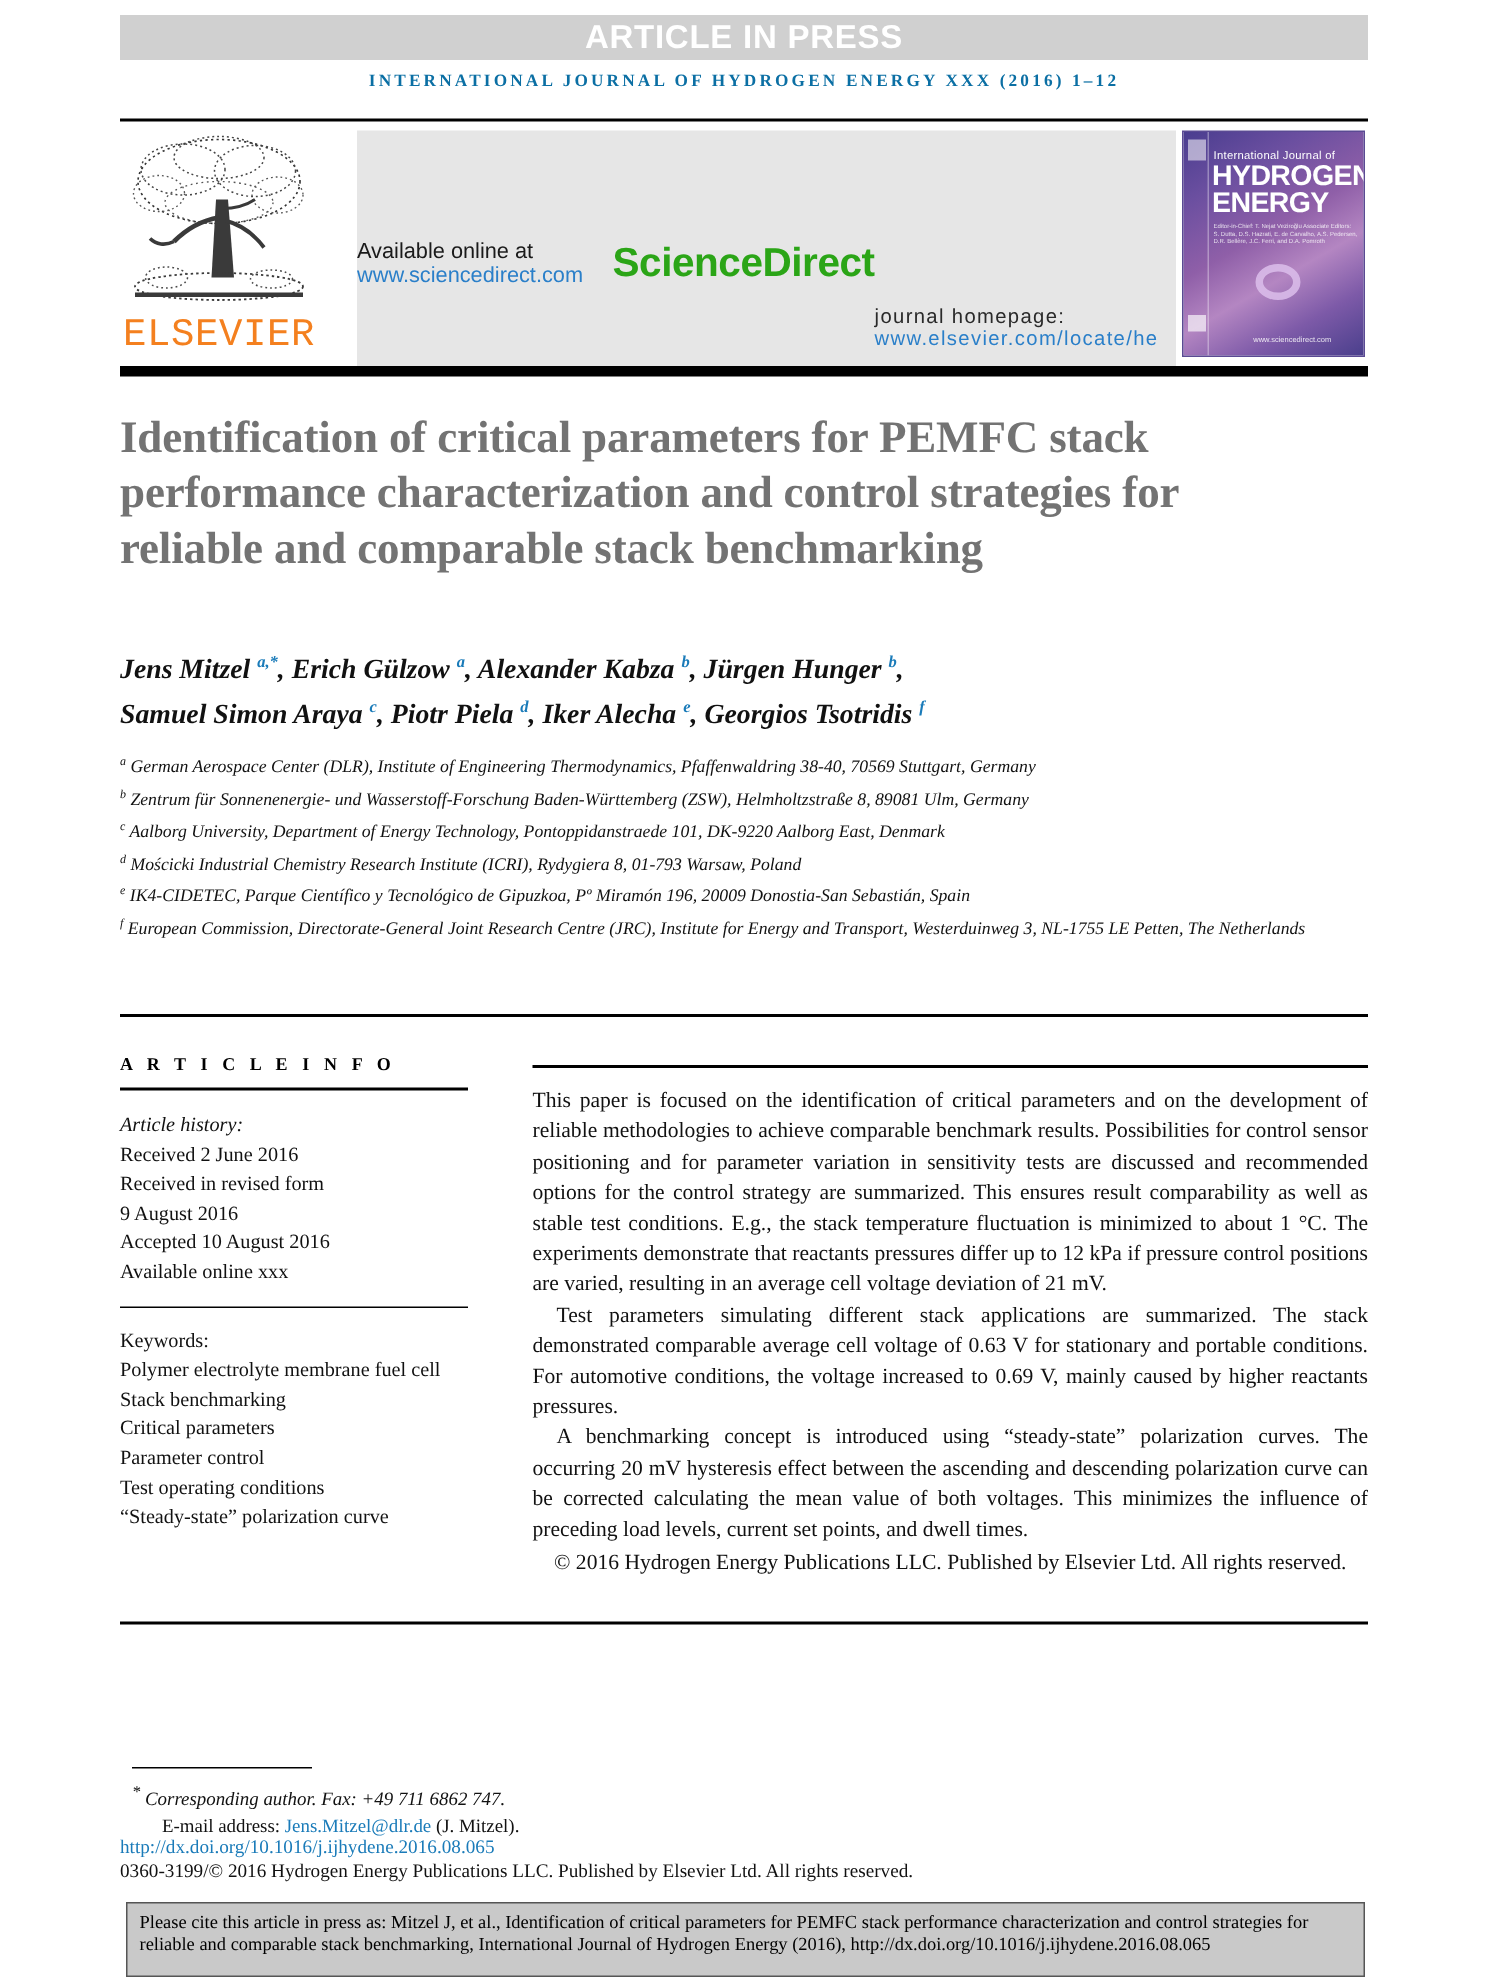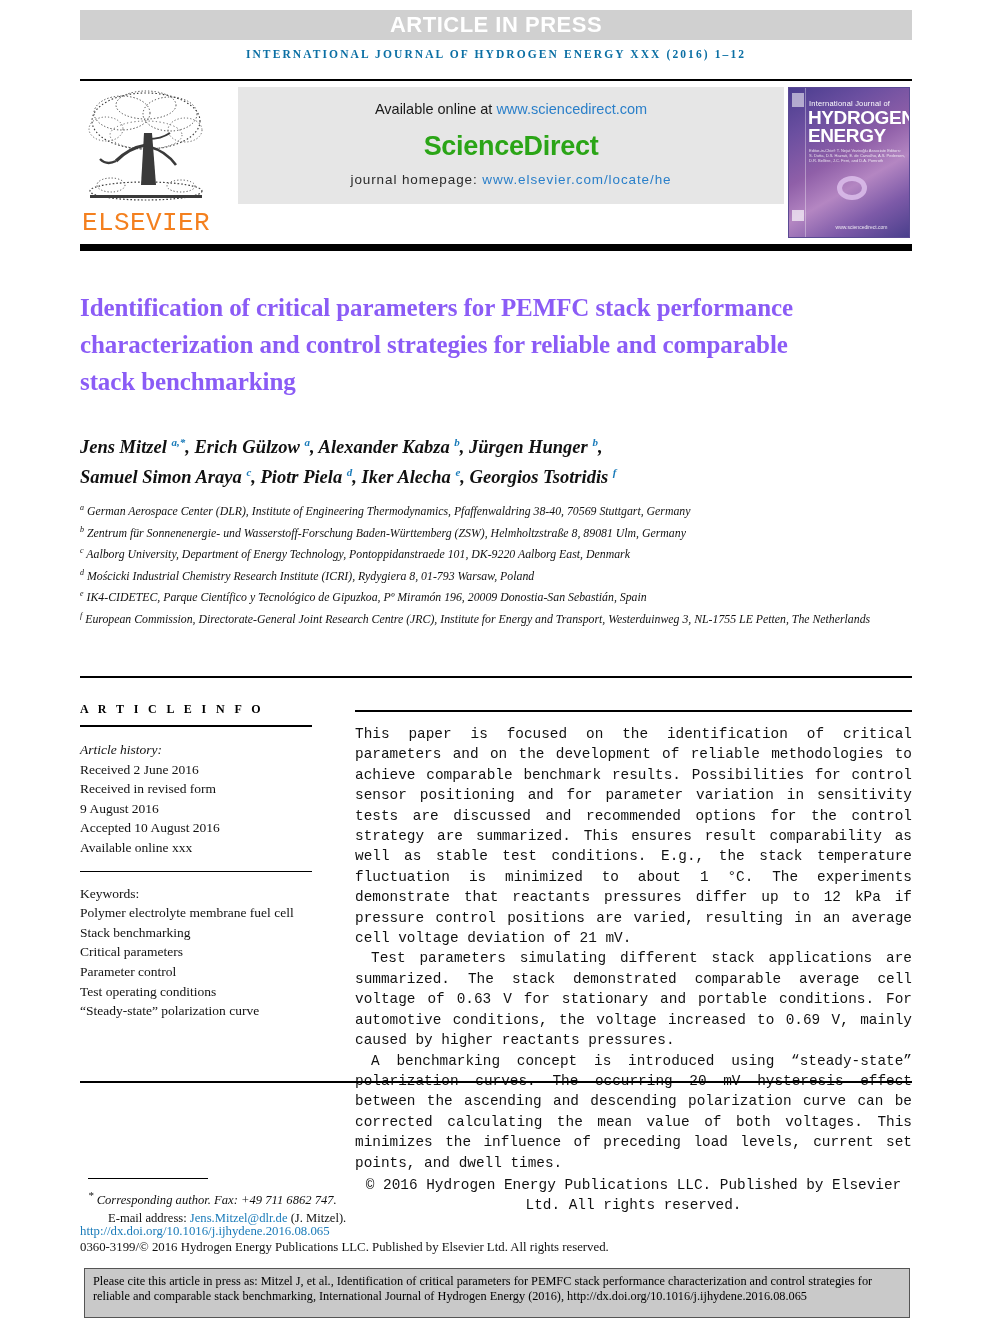--- a/index.html
+++ b/index.html
@@ -62,23 +62,23 @@
   .els-word {
     position: absolute; left: 0px; bottom: 2px; width: 128px;
     text-align: center;
     font-family: Liberation Mono, monospace;
     font-size: 26px;
     letter-spacing: 0.4px;
     color: #f4801f;
     font-weight: normal;
   }
   .sd-box {
-    position: absolute; left: 158px; top: 2px; width: 546px; height: 117px;
+    position: absolute; left: 158px; top: 2px; width: 546px; height: 163px;
     background: #e6e6e6;
-    display: flex; flex-direction: column; align-items: center;
+    display: flex; flex-direction: row; align-items: center;
   }
   .sd-avail {
     margin-top: 14px;
     font-family: "Liberation Sans", sans-serif;
     font-size: 14.5px;
     color: #1a1a1a;
   }
   .sd-avail .url { color: #2a7fc9; }
   .sd-brand {
     margin-top: 14px;
@@ -154,27 +154,27 @@
   }
 
   
   .heavy-rule {
     position: absolute; left: 80px; top: 244px; width: 832px; height: 7px;
     background: #000;
   }
 
   
   .title {
-    position: absolute; left: 80px; top: 272px; width: 720px;
-    font-family: "Liberation Serif", serif;
-    font-weight: bold;
-    font-size: 25px;
+    position: absolute; left: 80px; top: 253px; width: 720px;
+    font-family: "Liberation Serif", serif;
+    font-weight: bold;
+    font-size: 30px;
     line-height: 37px;
     letter-spacing: -0.1px;
-    color: #8b5cf6;
+    color: #737373;
   }
 
   
   .authors {
     position: absolute; left: 80px; top: 430px; width: 800px;
     font-family: "Liberation Serif", serif;
     font-style: italic;
     font-weight: bold;
     font-size: 18.5px;
     line-height: 25px;
@@ -235,21 +235,21 @@
   }
   .kws .lead { }
 
   
   .col-abs {
     position: absolute; left: 355px; top: 702px; width: 557px;
   }
   .abs-rule { margin-top: 8px; height: 2px; background: #000; }
   .abs-body {
     margin-top: 12px;
-    font-family: Liberation Mono, monospace;
+    font-family: Liberation Serif, serif;
     font-size: 14.4px;
     line-height: 20.4px;
     text-align: justify;
     color: #111;
   }
   .abs-body p { margin: 0; text-indent: 16px; }
   .abs-body p.first { text-indent: 0; }
   .abs-body p.copy { margin-top: 2px; text-align: center; text-indent: 0; }
 
   

